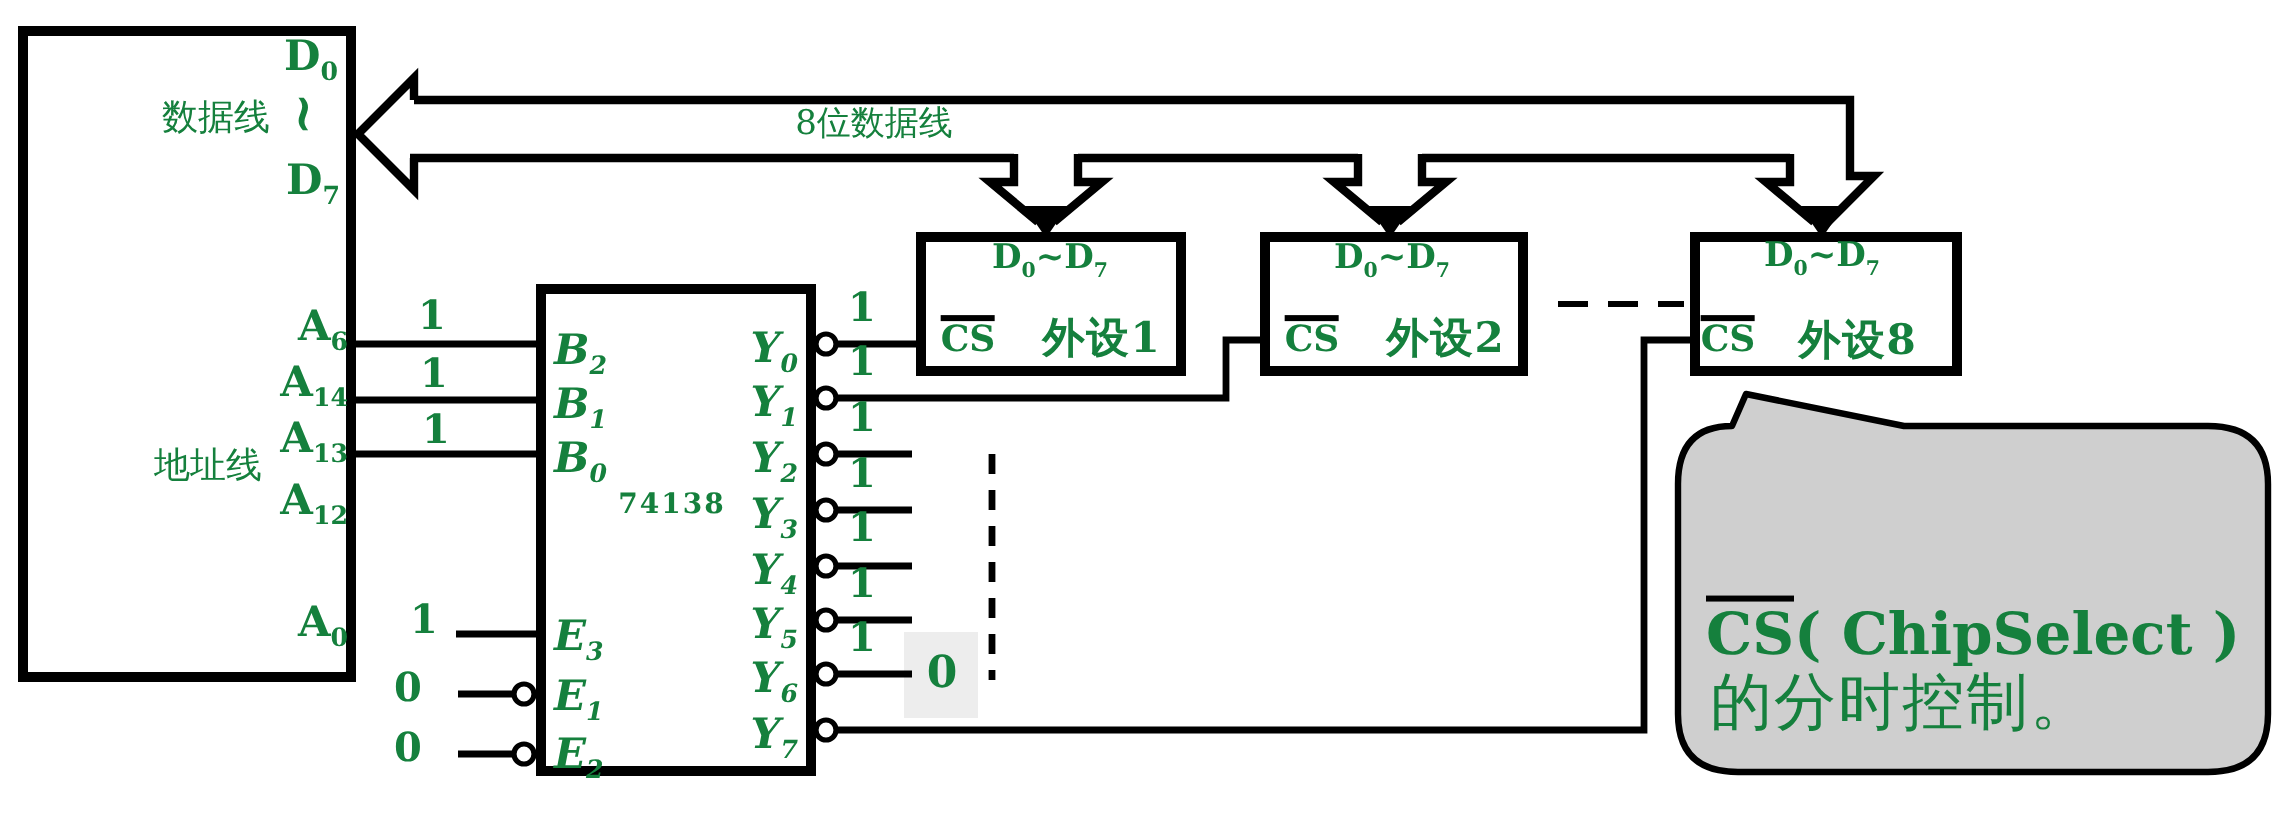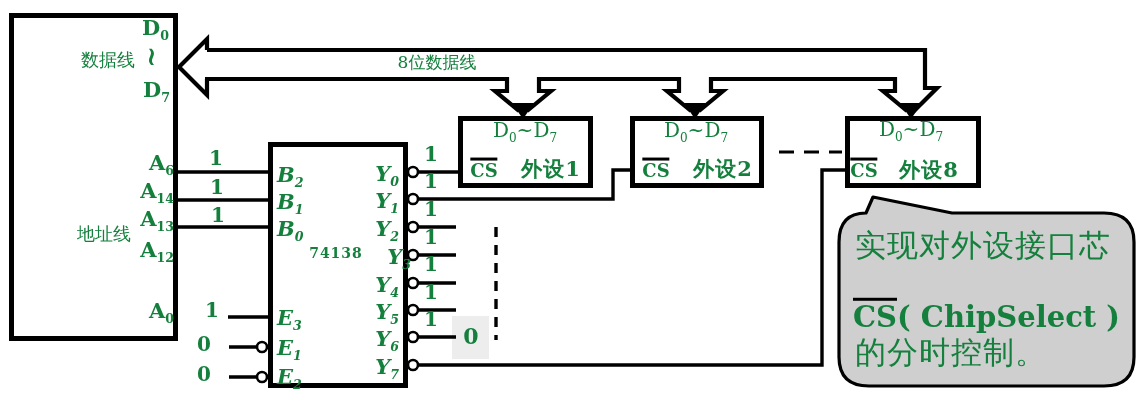--- a/index.html
+++ b/index.html
@@ -17,21 +17,21 @@
   .l{transform:translate(0,-50%)}
   .r{transform:translate(-100%,-50%)}
   sub{font-size:60%;line-height:0}
   .pinb{font-size:21px;font-weight:bold}
   .pini{font-size:21px;font-weight:bold;font-style:italic}
   .val{font-size:20px;font-weight:bold}
   .num74{font-size:14px;font-weight:bold;letter-spacing:1px}
   .cjk18{font-size:18px}
   .cpuname{font-size:23px;font-weight:bold;letter-spacing:3px}
   .pname{font-size:21px;font-weight:bold;letter-spacing:1px}
-  .dpins{font-size:20px;font-weight:normal}
+  .dpins{font-size:17px;font-weight:bold}
   .cslbl{font-size:18px;font-weight:bold}
   .buslbl{font-size:17px}
   .ovl{display:inline-block;border-top:3.5px solid #000;padding-top:1px;line-height:1.05}
   .rot90{display:inline-block;transform:rotate(90deg);font-size:26px;font-weight:bold}
   .co{font-size:31px;letter-spacing:1px}
   .cocs{font-size:29px;font-weight:bold}
   .bus{fill:none;stroke:#000;stroke-width:4.2;stroke-linejoin:miter}
   .w{fill:none;stroke:#000;stroke-width:3.4}
   .bub{fill:#fff;stroke:#000;stroke-width:2.6}
   .dsh{fill:none;stroke:#000;stroke-width:3.4;stroke-dasharray:10 8}
@@ -112,21 +112,21 @@
   <span class="t l pini" style="left:277px;top:202px"><span>B</span><sub>1</sub></span>
   <span class="t l pini" style="left:277px;top:229px"><span>B</span><sub>0</sub></span>
   <span class="t c num74" style="left:336px;top:253px">74138</span>
   <span class="t l pini" style="left:277px;top:318px"><span>E</span><sub>3</sub></span>
   <span class="t l pini" style="left:277px;top:348px"><span>E</span><sub>1</sub></span>
   <span class="t l pini" style="left:277px;top:377px"><span>E</span><sub>2</sub></span>
 
   <span class="t r pini" style="left:399px;top:174px"><span>Y</span><sub>0</sub></span>
   <span class="t r pini" style="left:399px;top:201px"><span>Y</span><sub>1</sub></span>
   <span class="t r pini" style="left:399px;top:229px"><span>Y</span><sub>2</sub></span>
-  <span class="t r pini" style="left:411px;top:257px"><span>Y</span><sub>3</sub></span>
+  <span class="t r pini" style="left:399px;top:257px"><span>Y</span><sub>3</sub></span>
   <span class="t r pini" style="left:399px;top:285px"><span>Y</span><sub>4</sub></span>
   <span class="t r pini" style="left:399px;top:312px"><span>Y</span><sub>5</sub></span>
   <span class="t r pini" style="left:399px;top:339px"><span>Y</span><sub>6</sub></span>
   <span class="t r pini" style="left:399px;top:367px"><span>Y</span><sub>7</sub></span>
 
   <span class="t c val" style="left:431px;top:154px">1</span>
   <span class="t c val" style="left:431px;top:181px">1</span>
   <span class="t c val" style="left:431px;top:209px">1</span>
   <span class="t c val" style="left:431px;top:237px">1</span>
   <span class="t c val" style="left:431px;top:264px">1</span>
@@ -141,17 +141,16 @@
   <span class="t c pname" style="left:551px;top:169px">外设1</span>
 
   <span class="t c dpins" style="left:696px;top:130px"><span>D</span><sub>0</sub><span>~</span><span>D</span><sub>7</sub></span>
   <span class="t c cslbl" style="left:656px;top:169px"><span class="ovl">CS</span></span>
   <span class="t c pname" style="left:723px;top:169px">外设2</span>
 
   <span class="t c dpins" style="left:911px;top:129px"><span>D</span><sub>0</sub><span>~</span><span>D</span><sub>7</sub></span>
   <span class="t c cslbl" style="left:864px;top:169px"><span class="ovl">CS</span></span>
   <span class="t c pname" style="left:929px;top:170px">外设8</span>
 
-  <span class="t l co" style="left:855px;top:245px">实现对外设接口芯</span>
   <span class="t l co" style="left:855px;top:352px">的分时控制。</span>
   <span class="t l cocs" style="left:853px;top:315px"><span class="ovl">CS</span><span>( ChipSelect )</span></span>
 
 </div>
 
 </body></html>

